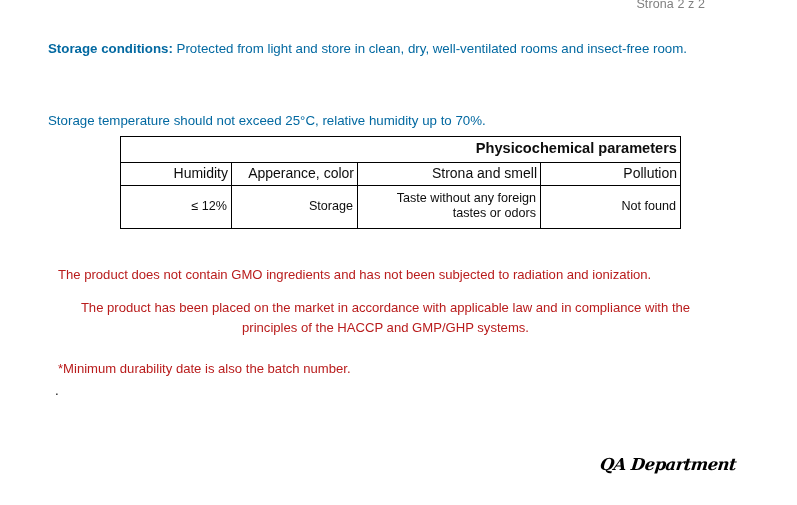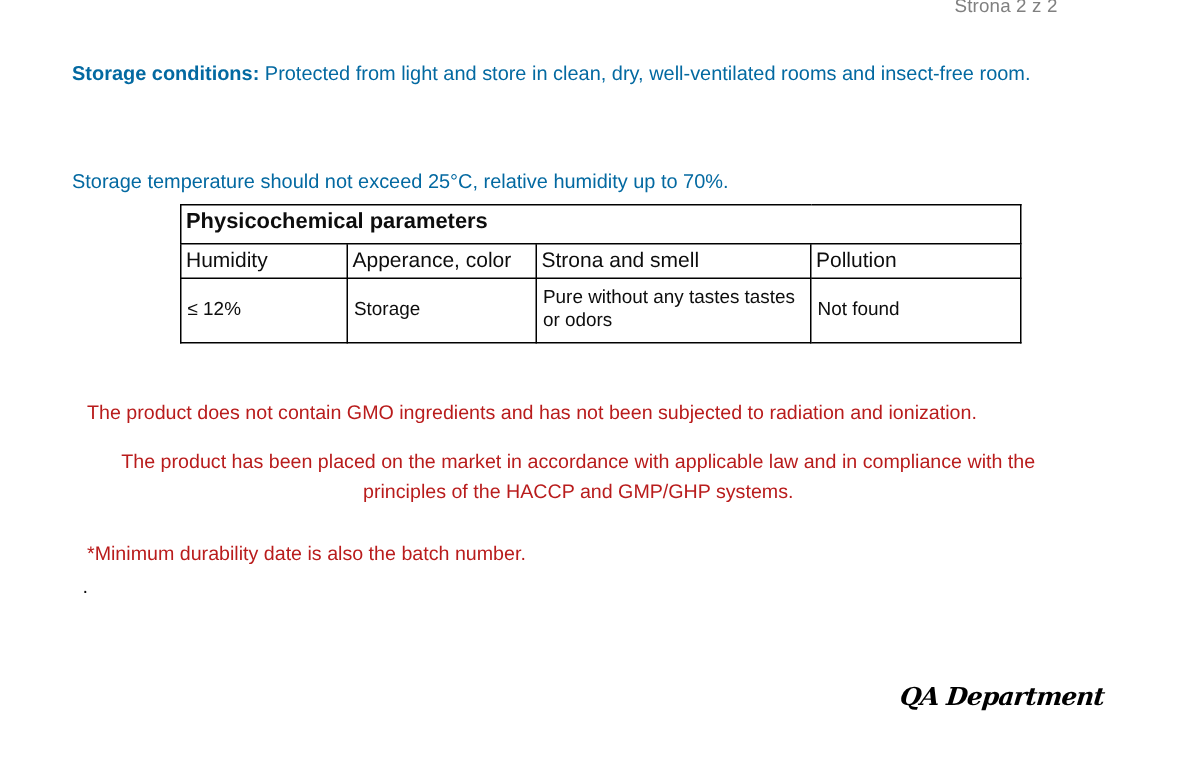--- a/index.html
+++ b/index.html
@@ -54,21 +54,21 @@
   .params-table {
     position: absolute;
     left: 120px;
     top: 136px;
     width: 560px;
     border-collapse: collapse;
     table-layout: fixed;
   }
   .params-table td {
     border: 1.2px solid #000000;
-    text-align: left;
+    text-align: right;
     vertical-align: middle;
     padding: 2px 3px;
     font-size: 12.6px;
     line-height: 1.22;
     color: #0d0d0d;
   }
   .params-table .title-cell {
     font-weight: bold;
     font-size: 14.6px;
     padding: 3px 3px 4px 3px;
@@ -150,21 +150,21 @@
       </tr>
       <tr>
         <td class="head-cell">Humidity</td>
         <td class="head-cell">Apperance, color</td>
         <td class="head-cell">Strona and smell</td>
         <td class="head-cell">Pollution</td>
       </tr>
       <tr>
         <td class="data-cell">≤ 12%</td>
         <td class="data-cell">Storage</td>
-        <td class="data-cell">Pure without any tastes tastes or odors</td>
+        <td class="data-cell">Taste without any foreign tastes or odors</td>
         <td class="data-cell">Not found</td>
       </tr>
     </tbody>
   </table>
 
   <div class="note" id="note-gmo">The product does not contain GMO ingredients and has not been subjected to radiation and ionization.</div>
 
   <div class="note" id="note-market">The product has been placed on the market in accordance with applicable law and in compliance with the principles of the HACCP and GMP/GHP systems.</div>
 
   <div class="note" id="note-batch">*Minimum durability date is also the batch number.</div>

